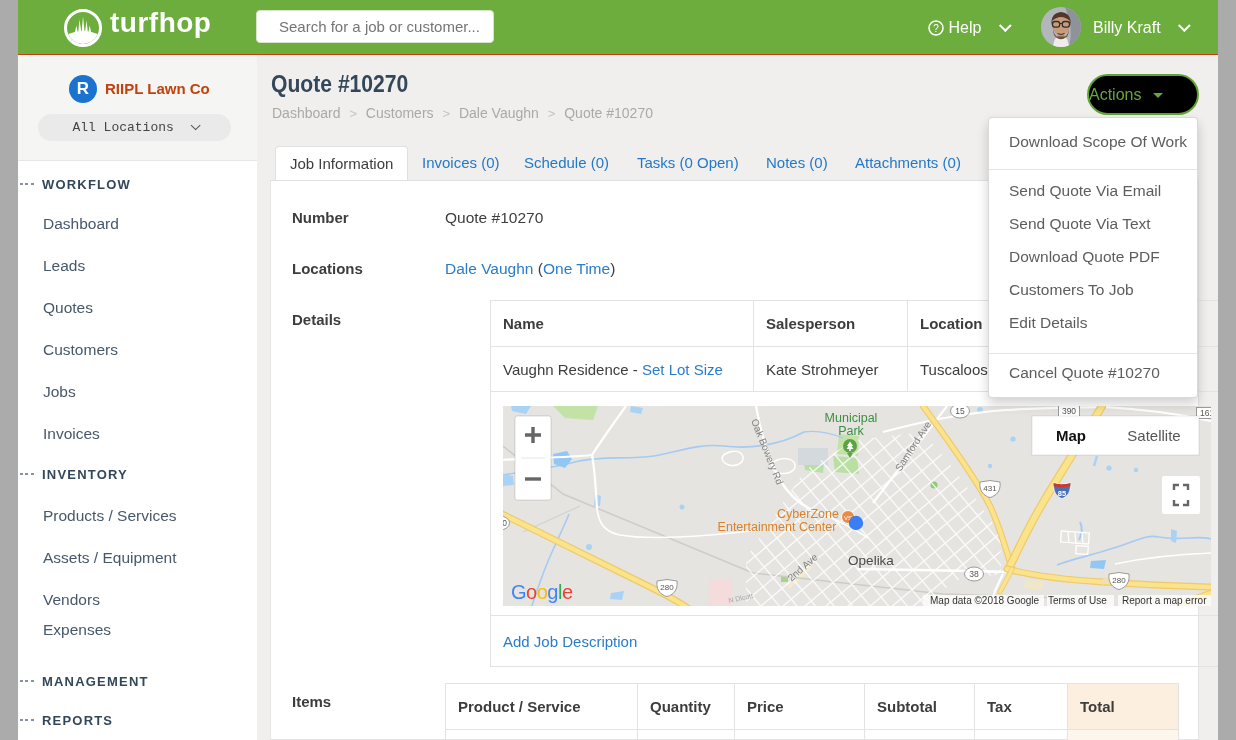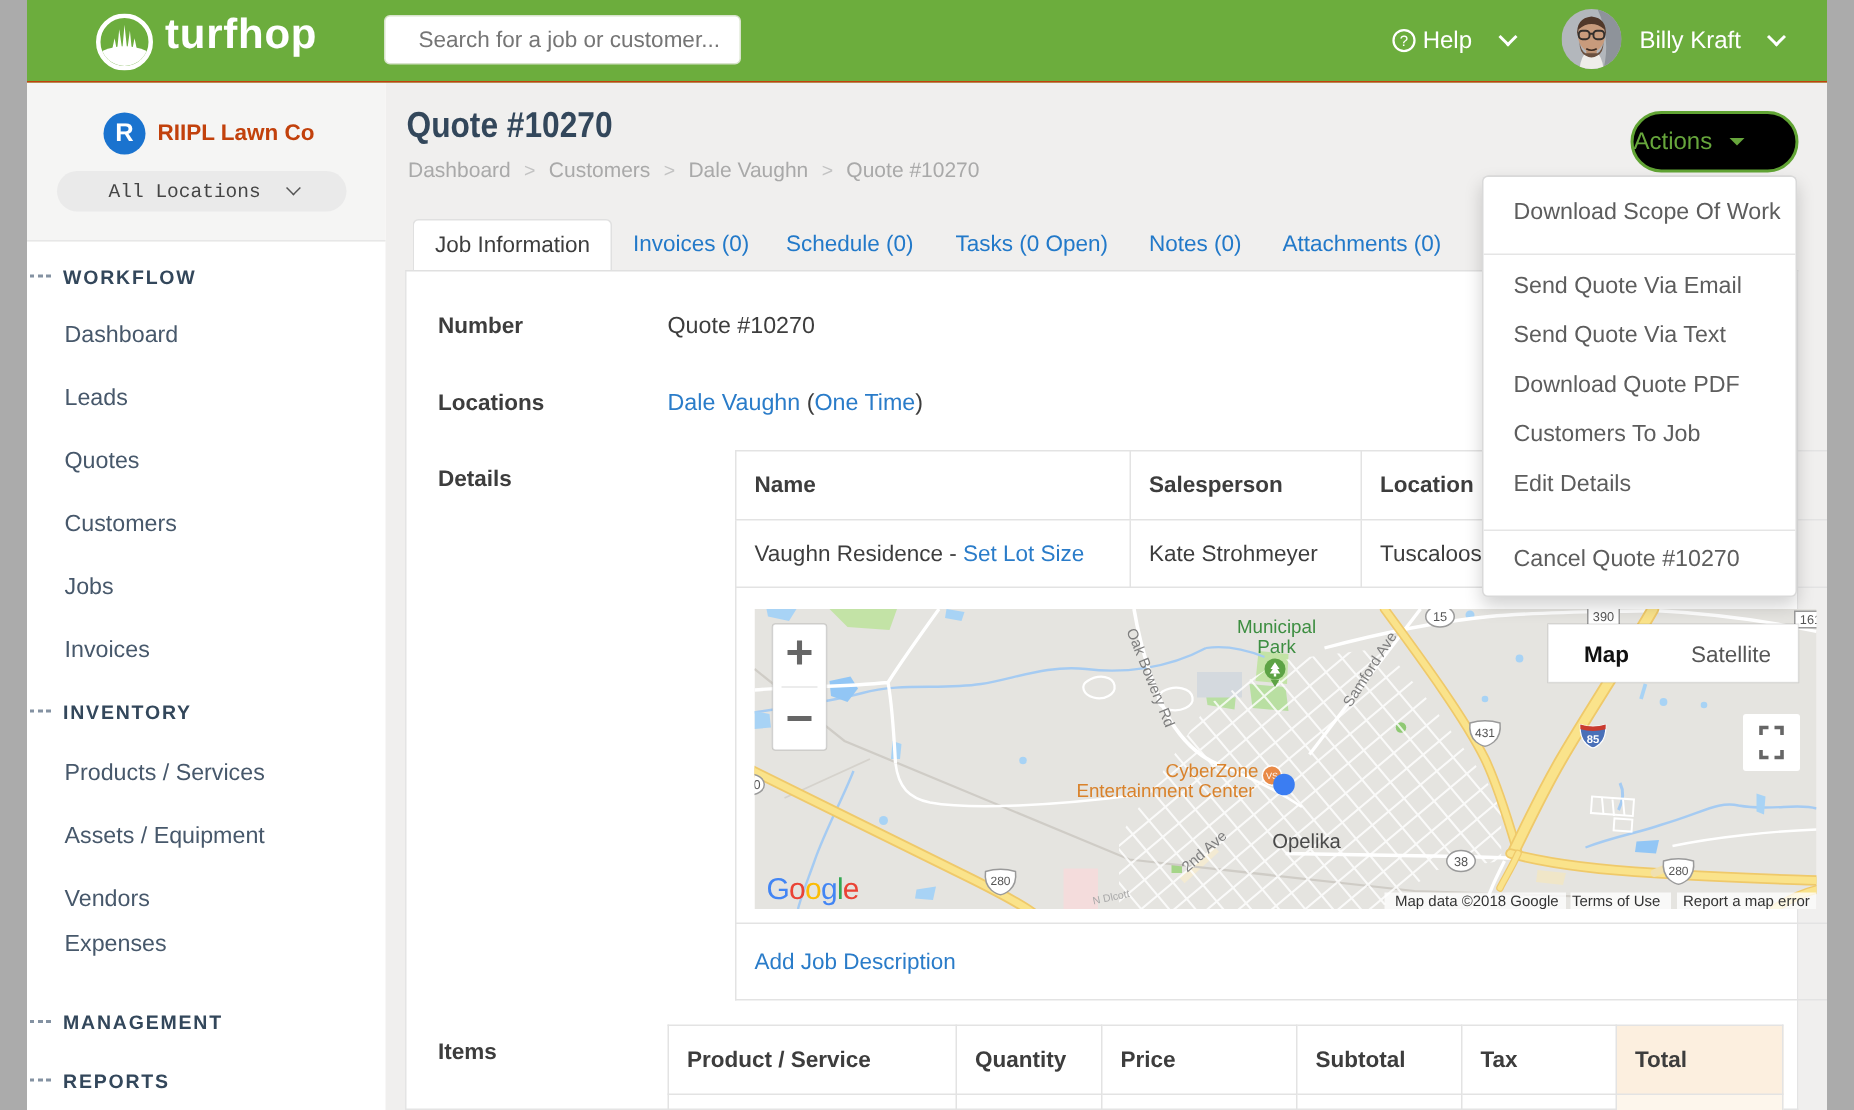--- a/index.html
+++ b/index.html
@@ -347,21 +347,21 @@
     </tbody>
       </table>
     <div class="lab" style="top:512px">Items</div>
     <table id="itable">
       <tbody>
           <tr style="height:46px">
             <th style="width:192px">Product / Service</th>
             <th style="width:97px">Quantity</th>
             <th style="width:130px">Price</th>
             <th style="width:110px">Subtotal</th>
-            <th style="width:103px">Tax</th>
+            <th style="width:93px">Tax</th>
             <th style="width:111px;background:#fcefdf">Total</th>
           </tr>
       <tr style="height:46px">
             <td></td>
             <td></td>
             <td></td>
             <td></td>
             <td></td>
             <td style="background:#fdf6ec"></td>
           </tr>

